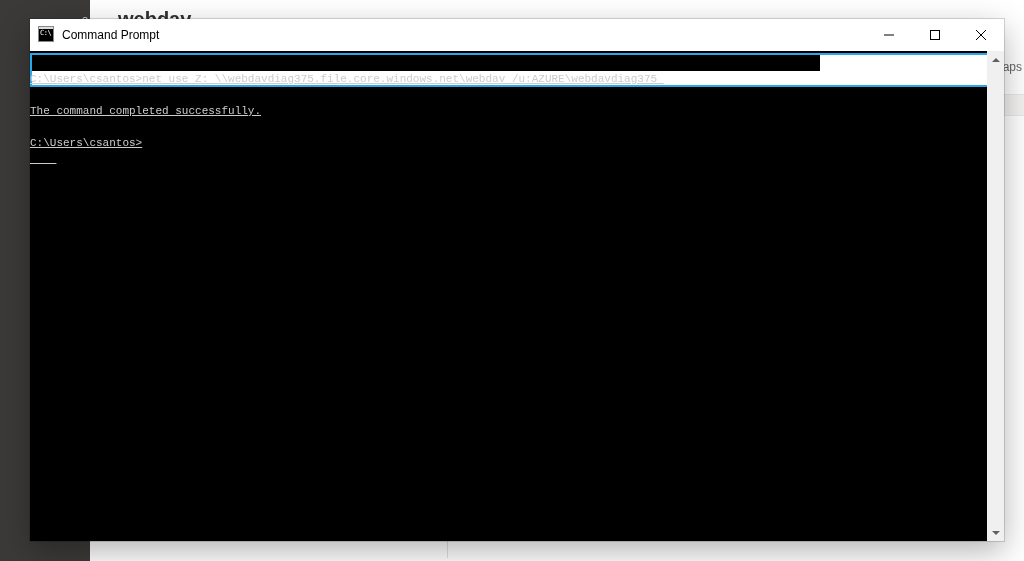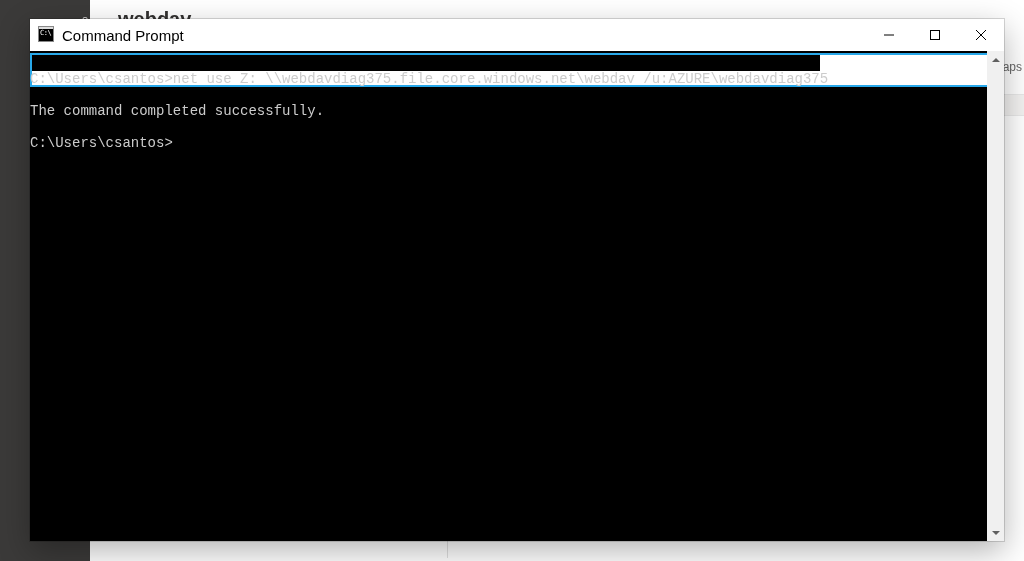--- a/index.html
+++ b/index.html
@@ -118,21 +118,21 @@
     }
     .cmd-icon-bar {
       position:absolute;
       top:-3px; left:-1px; right:-1px;
       height:3px;
       background:#ddd;
       border:1px solid #888;
       border-bottom:none;
     }
     .title-text {
-      font-size: 15px;
+      font-size: 12px;
       color: #000;
       flex: 0 0 auto;
     }
     .title-spacer { flex: 1; }
     .win-btn {
       width: 46px;
       height: 32px;
       display: flex;
       align-items: center;
       justify-content: center;
@@ -148,24 +148,25 @@
       position: relative;
       overflow: hidden;
     }
     .cmd-content {
       position: absolute;
       left: 0;
       top: 4px;
       right: 17px;
       bottom: 0;
       font-family: Consolas, "Courier New", monospace;
-      font-size: 14px;
+      font-size: 11px;
       line-height: 16px;
       color: #cccccc;
       white-space: pre;
+      text-decoration: underline;
     }
     .highlight-box {
       position: absolute;
       left: 0;
       top: 2px;
       width: 963px;
       height: 34px;
       border: 2px solid #28a8ea;
       pointer-events: none;
     }

